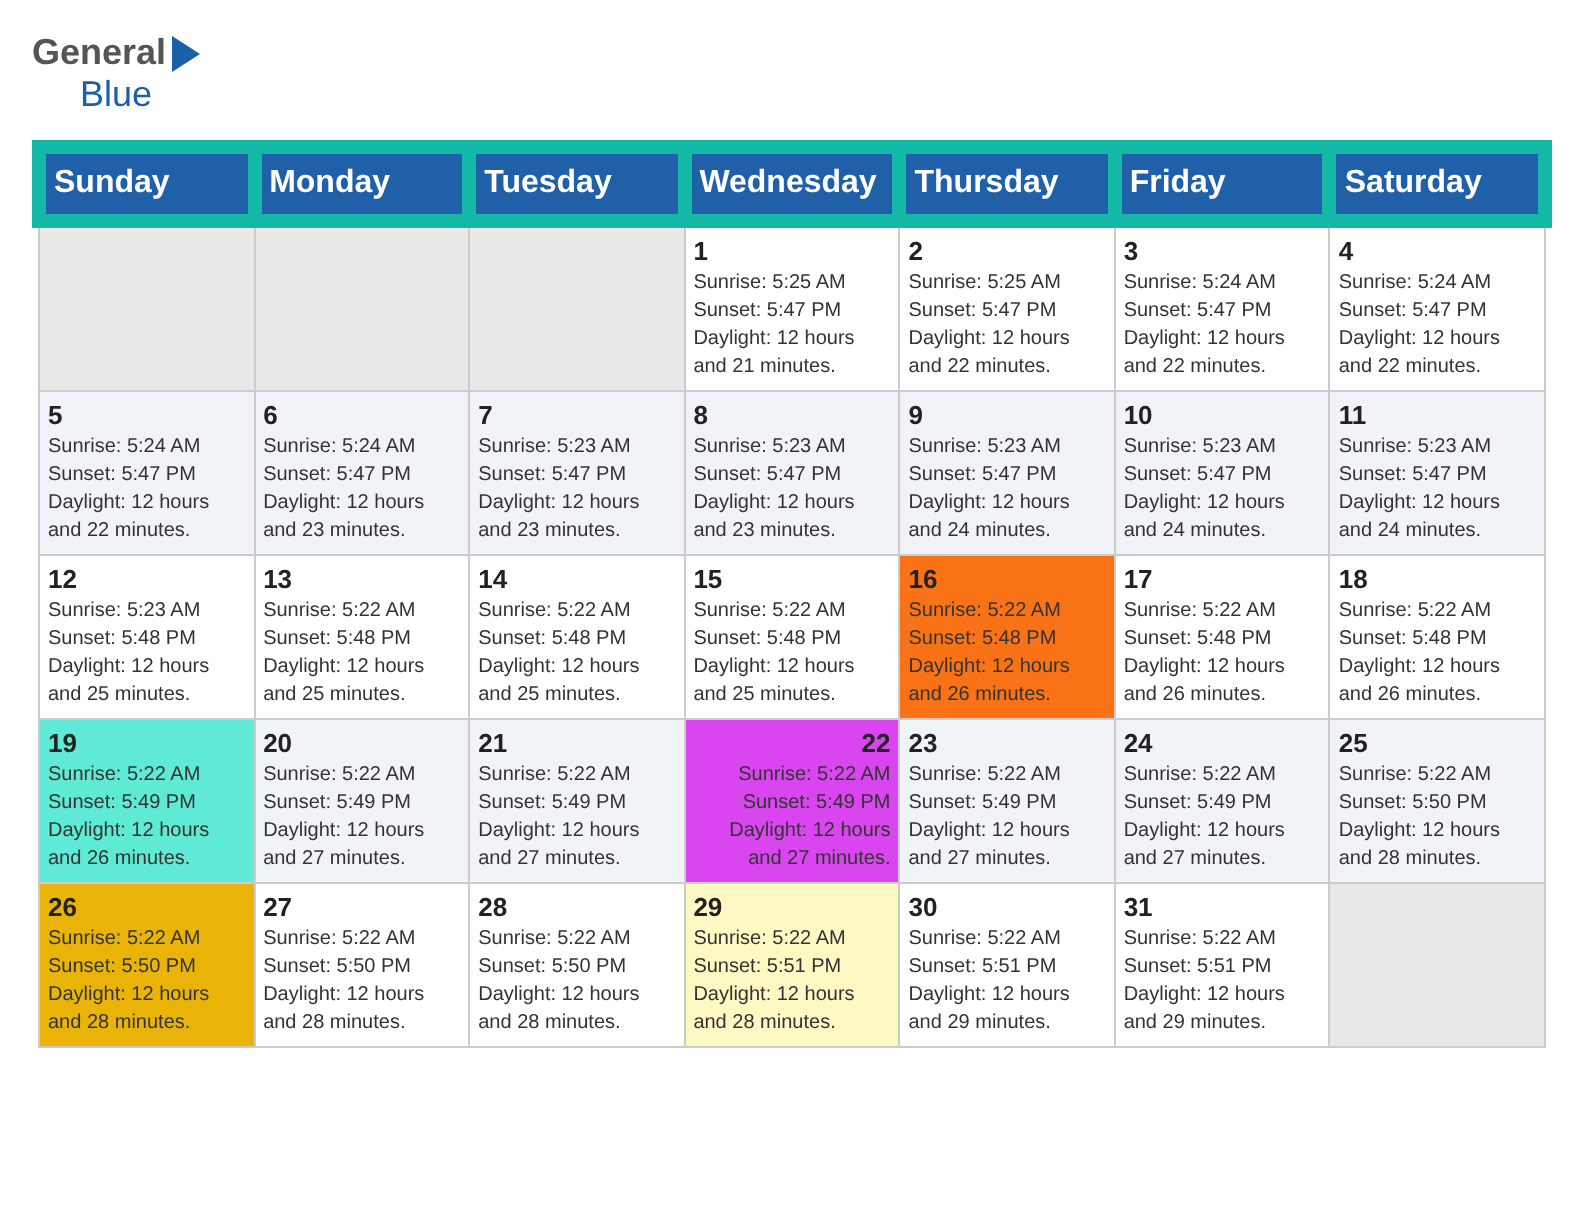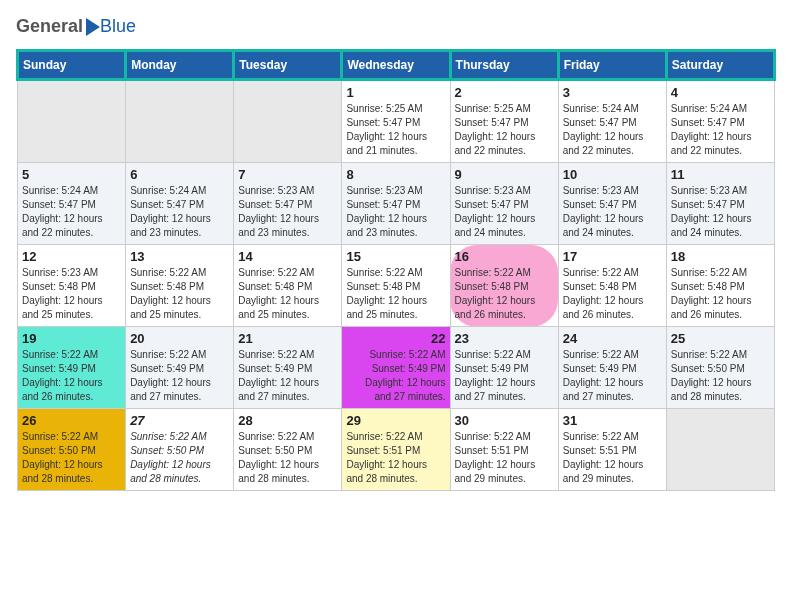--- a/index.html
+++ b/index.html
@@ -11,21 +11,21 @@
       padding: 16px;
     }
     .header-area {
       display: flex;
       justify-content: space-between;
       align-items: flex-start;
       margin-bottom: 12px;
     }
     .logo {
       display: flex;
-      flex-direction: row;
+      flex-direction: column;
       align-items: center;
     }
     .logo-line {
       display: flex;
       align-items: center;
     }
     .title-area {
       text-align: right;
     }
     .month-year {
@@ -40,22 +40,22 @@
     .calendar-table {
       width: 100%;
       border-collapse: collapse;
       font-size: 11px;
     }
     .calendar-table th {
       background: #2060a8;
       color: #fff;
       padding: 6px 4px;
       text-align: left;
-      font-size: 12px;
-      border: 3px solid #14b8a6;
+      font-size: 16px;
+      border: 7px solid #14b8a6;
     }
     .calendar-table td {
       border: 1px solid #ccc;
       vertical-align: top;
       padding: 4px;
       height: 80px;
       background: #fff;
       width: calc(100% / 7);
     }
     .calendar-table tr:nth-child(even) td {
@@ -169,21 +169,21 @@
           <div class="day-info">Sunrise: 5:22 AM<br>Sunset: 5:48 PM<br>Daylight: 12 hours and 25 minutes.</div>
         </td>
         <td style="background: rgb(255, 255, 255);">
           <div class="day-number">14</div>
           <div class="day-info">Sunrise: 5:22 AM<br>Sunset: 5:48 PM<br>Daylight: 12 hours and 25 minutes.</div>
         </td>
         <td style="background: rgb(255, 255, 255);">
           <div class="day-number">15</div>
           <div class="day-info">Sunrise: 5:22 AM<br>Sunset: 5:48 PM<br>Daylight: 12 hours and 25 minutes.</div>
         </td>
-        <td style="background: #f9a8d4; border-radius: 27px;">
+        <td style="background: #f97316;">
           <div class="day-number">16</div>
           <div class="day-info">Sunrise: 5:22 AM<br>Sunset: 5:48 PM<br>Daylight: 12 hours and 26 minutes.</div>
         </td>
         <td style="background: rgb(255, 255, 255);">
           <div class="day-number">17</div>
           <div class="day-info">Sunrise: 5:22 AM<br>Sunset: 5:48 PM<br>Daylight: 12 hours and 26 minutes.</div>
         </td>
         <td style="background: rgb(255, 255, 255);">
           <div class="day-number">18</div>
           <div class="day-info">Sunrise: 5:22 AM<br>Sunset: 5:48 PM<br>Daylight: 12 hours and 26 minutes.</div>
@@ -217,21 +217,21 @@
         <td style="background: rgb(240, 244, 248); margin-left: 48px;">
           <div class="day-number">25</div>
           <div class="day-info">Sunrise: 5:22 AM<br>Sunset: 5:50 PM<br>Daylight: 12 hours and 28 minutes.</div>
         </td>
       </tr>
       <tr>
         <td style="background: #eab308;">
           <div class="day-number">26</div>
           <div class="day-info">Sunrise: 5:22 AM<br>Sunset: 5:50 PM<br>Daylight: 12 hours and 28 minutes.</div>
         </td>
-        <td style="background: rgb(255, 255, 255); font-style: italic;">
+        <td style="background: rgb(255, 255, 255);">
           <div class="day-number">27</div>
           <div class="day-info">Sunrise: 5:22 AM<br>Sunset: 5:50 PM<br>Daylight: 12 hours and 28 minutes.</div>
         </td>
         <td style="background: rgb(255, 255, 255);">
           <div class="day-number">28</div>
           <div class="day-info">Sunrise: 5:22 AM<br>Sunset: 5:50 PM<br>Daylight: 12 hours and 28 minutes.</div>
         </td>
         <td style="background: #fef9c3;">
           <div class="day-number">29</div>
           <div class="day-info">Sunrise: 5:22 AM<br>Sunset: 5:51 PM<br>Daylight: 12 hours and 28 minutes.</div>

